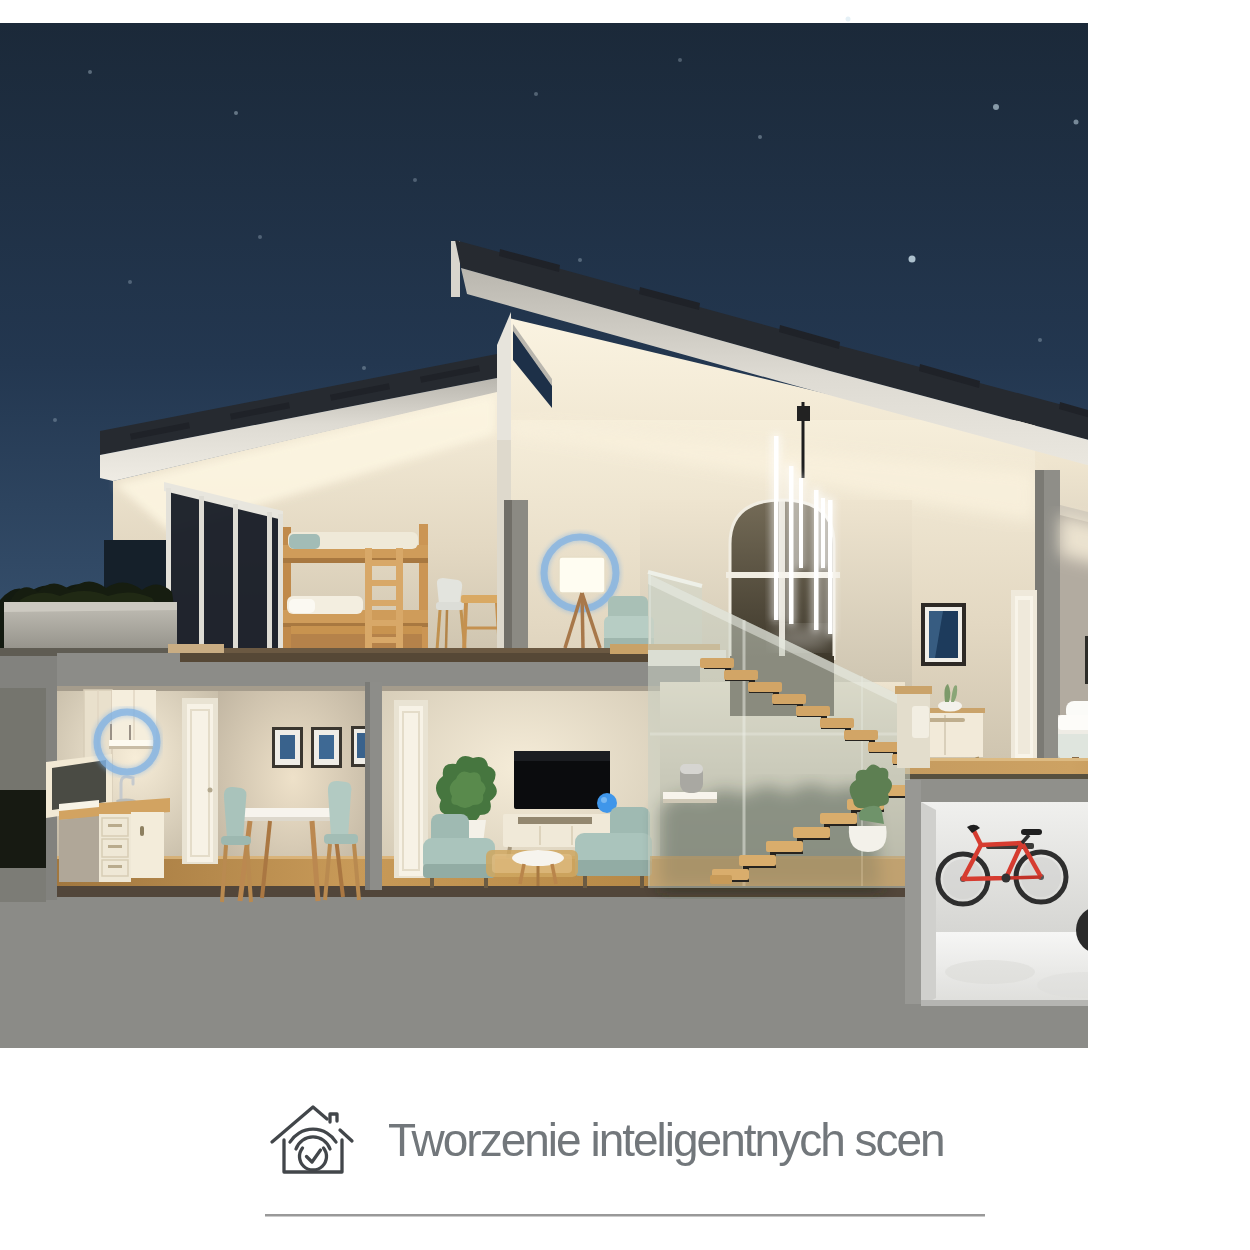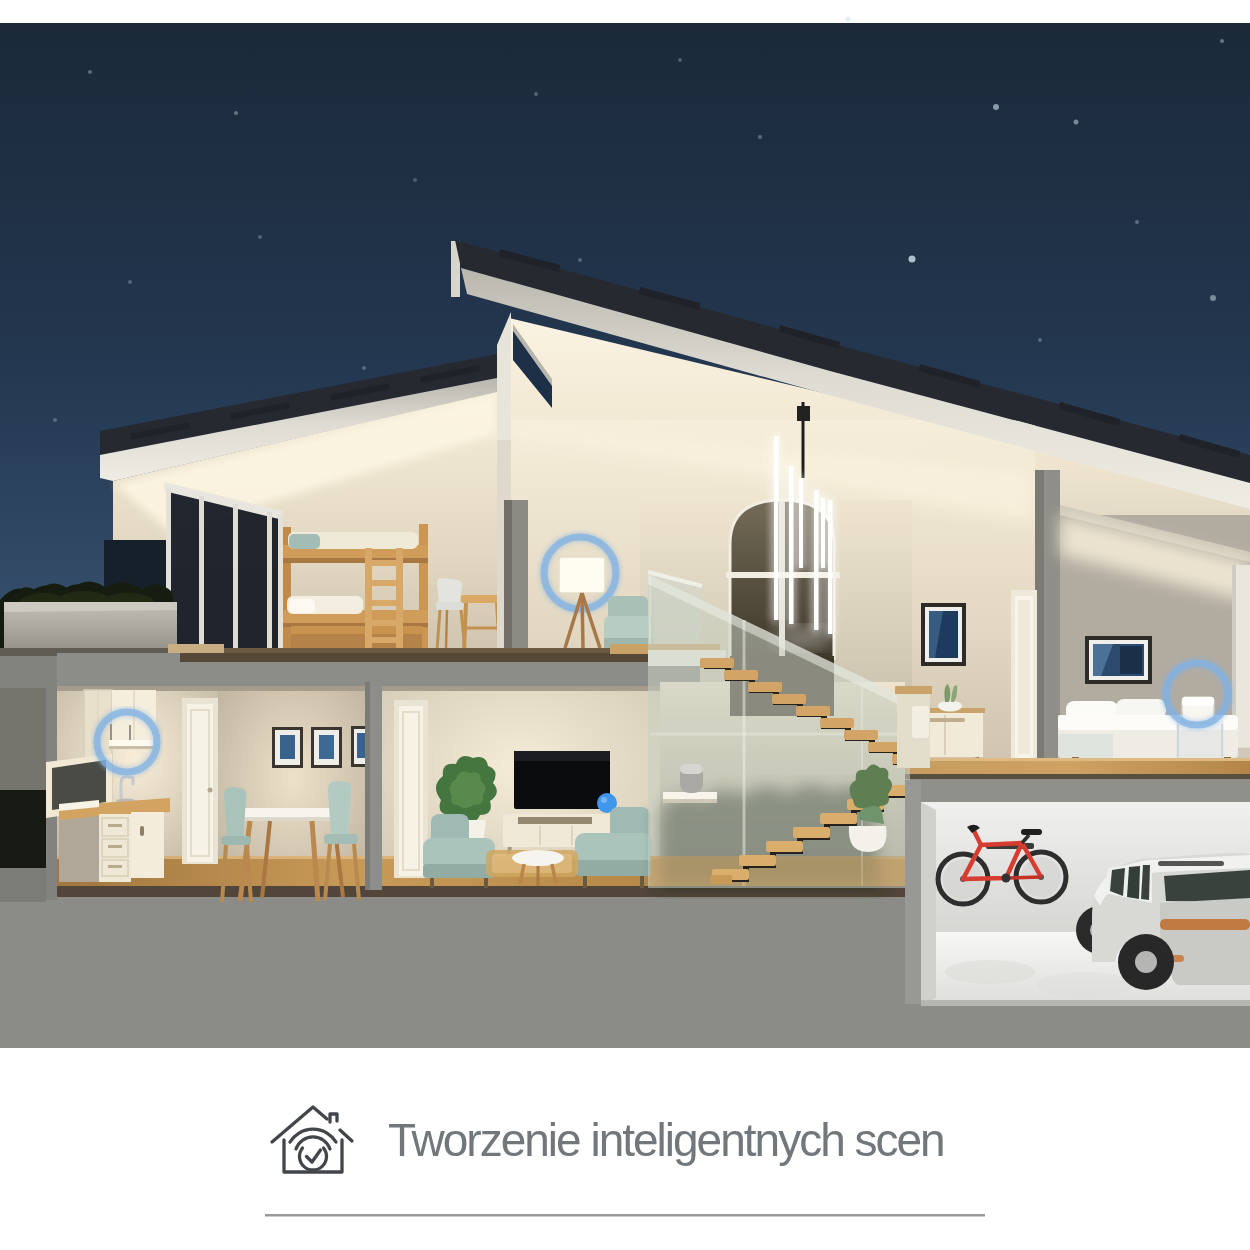--- a/index.html
+++ b/index.html
@@ -1,16 +1,16 @@
 <!DOCTYPE html>
 <html><head>
 <meta charset="utf-8">
 <style>
 html,body{margin:0;padding:0;background:#ffffff;}
-#stage{position:relative;width:1250px;height:1250px;overflow:hidden;font-family:"Liberation Sans",sans-serif;}
+#stage{position:relative;width:1088px;height:1250px;overflow:hidden;font-family:"Liberation Sans",sans-serif;}
 </style>
 </head>
 <body>
 <div id="stage">
 <svg width="1250" height="1250" viewBox="0 0 1250 1250" xmlns="http://www.w3.org/2000/svg">
 <defs>
 <linearGradient id="sky" x1="0" y1="0" x2="0" y2="1">
  <stop offset="0" stop-color="#1b2939"></stop>
  <stop offset="0.5" stop-color="#233750"></stop>
  <stop offset="1" stop-color="#3b5674"></stop>

